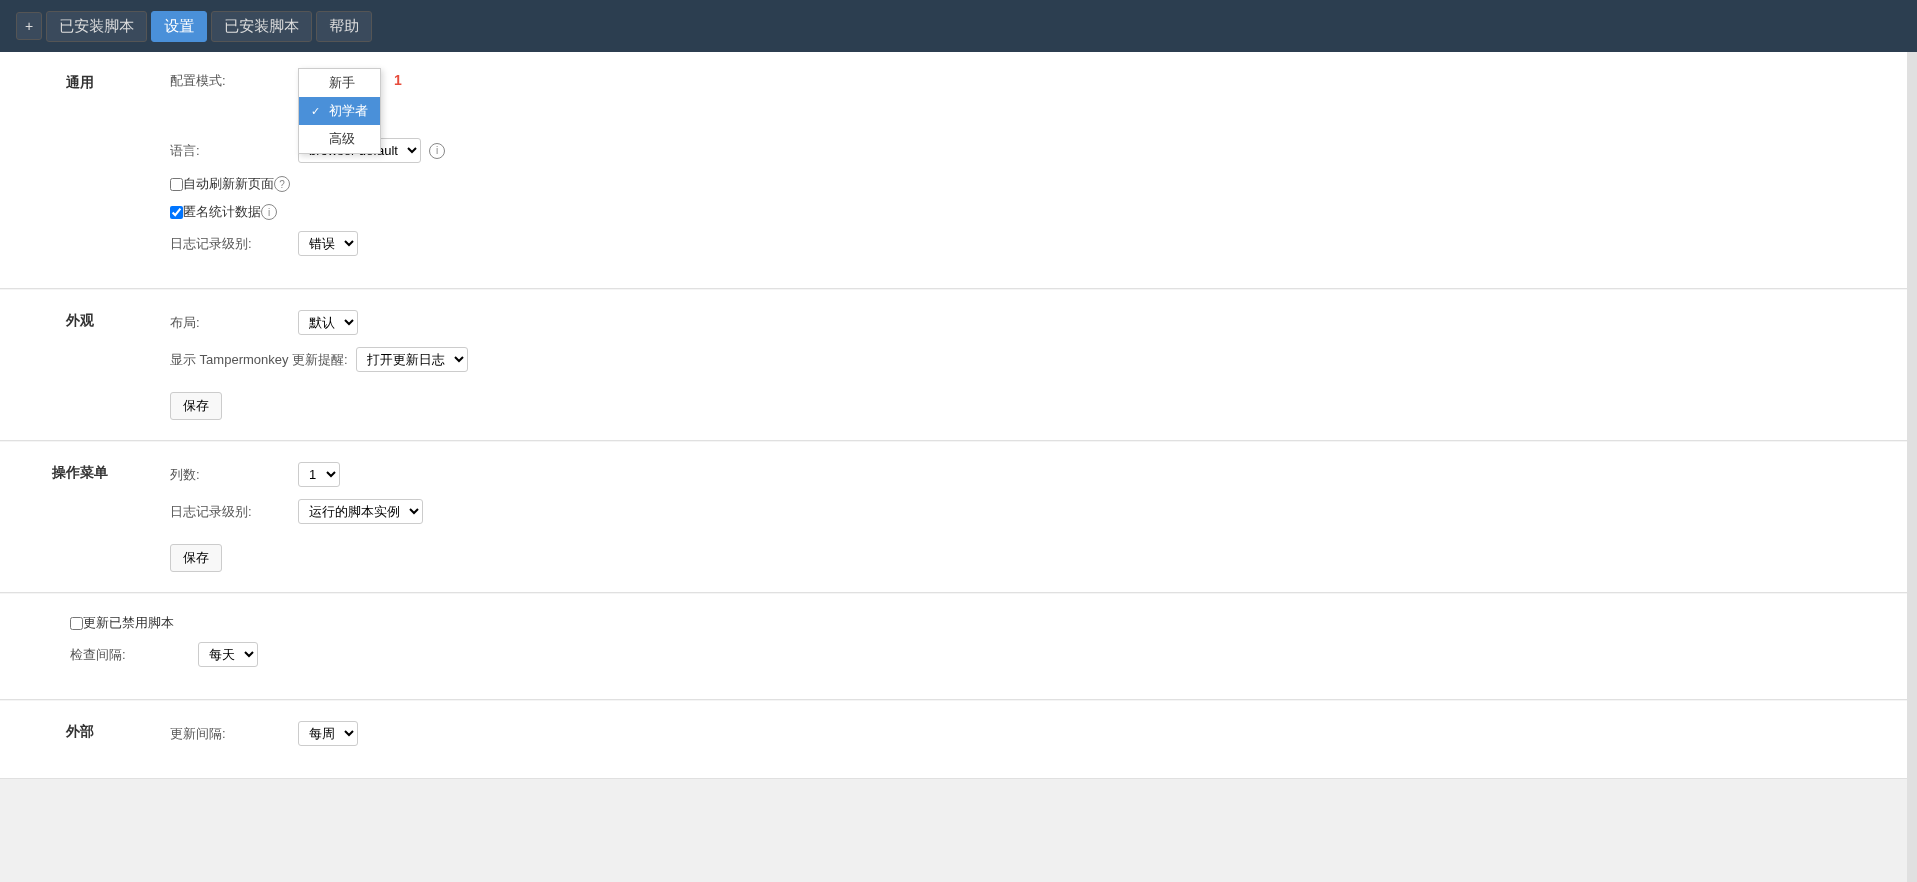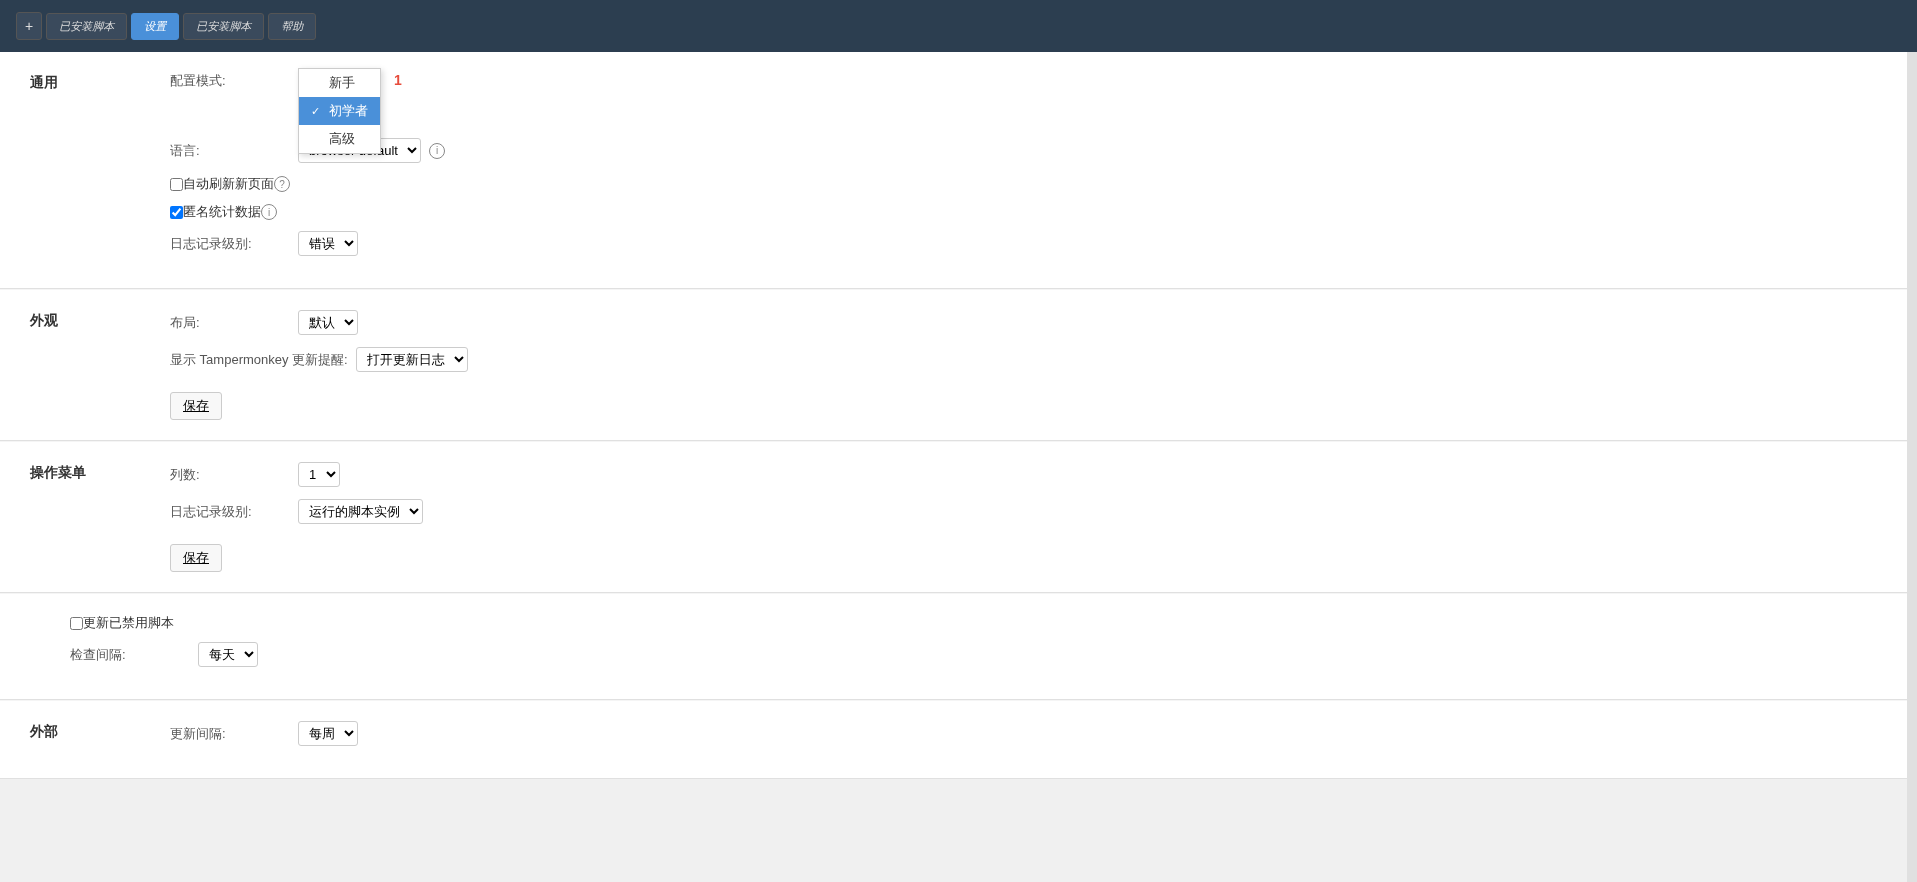--- a/index.html
+++ b/index.html
@@ -23,22 +23,21 @@
     .header-title-block {}
     .header-title { font-size: 16px; font-weight: bold; }
     .header-subtitle { font-size: 11px; color: #aaa; }
     .nav-btn {
       padding: 5px 12px;
       border: 1px solid #555;
       background: #3a4a5c;
       color: #ddd;
       cursor: pointer;
       border-radius: 3px;
-      font-size: 11px;
-      font-style: italic;
+      font-size: 15px;
     }
     .nav-btn.active {
       background: #4a90d9;
       border-color: #4a90d9;
       color: white;
     }
     .nav-btn-plus {
       padding: 5px 8px;
       border: 1px solid #555;
       background: #3a4a5c;
@@ -72,20 +71,21 @@
       background: white;
       margin-bottom: 1px;
     }
     .section-title {
       width: 100px;
       font-size: 14px;
       font-weight: bold;
       color: #333;
       padding-top: 2px;
       flex-shrink: 0;
+      text-align: center;
     }
     .section-body {
       flex: 1;
       padding-left: 40px;
     }
     .field-row {
       display: flex;
       align-items: center;
       margin-bottom: 12px;
       gap: 8px;
@@ -120,21 +120,20 @@
       cursor: pointer;
     }
     .save-btn {
       padding: 4px 12px;
       border: 1px solid #ccc;
       border-radius: 3px;
       background: #f8f8f8;
       cursor: pointer;
       font-size: 13px;
       margin-top: 8px;
-      text-decoration: underline;
     }
 
     
     .config-mode-container {
       position: relative;
       display: inline-block;
     }
     .config-mode-box {
       border: 2px solid #e74c3c;
       padding: 2px 6px;

